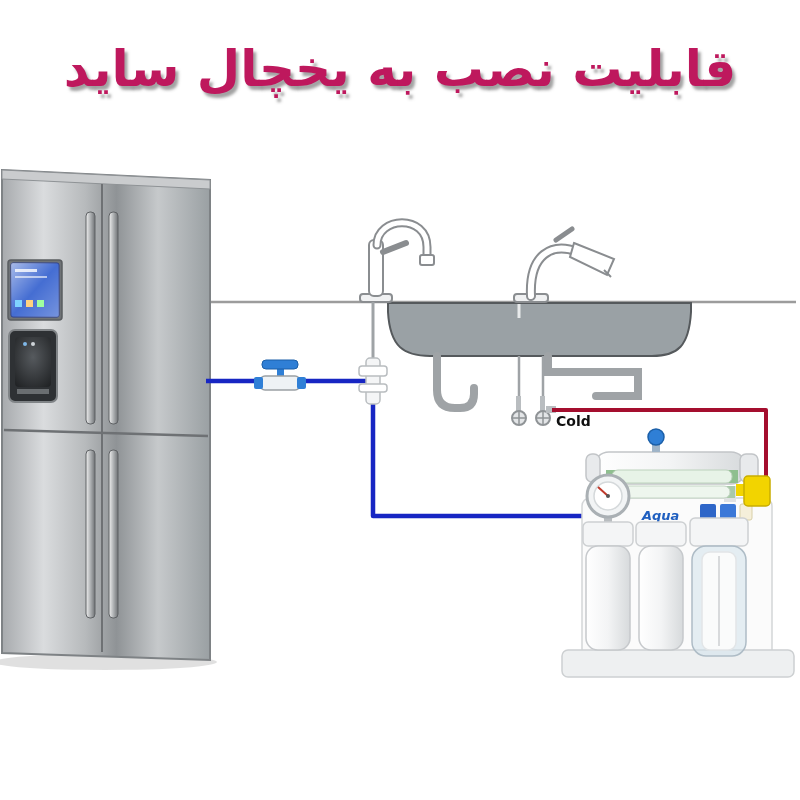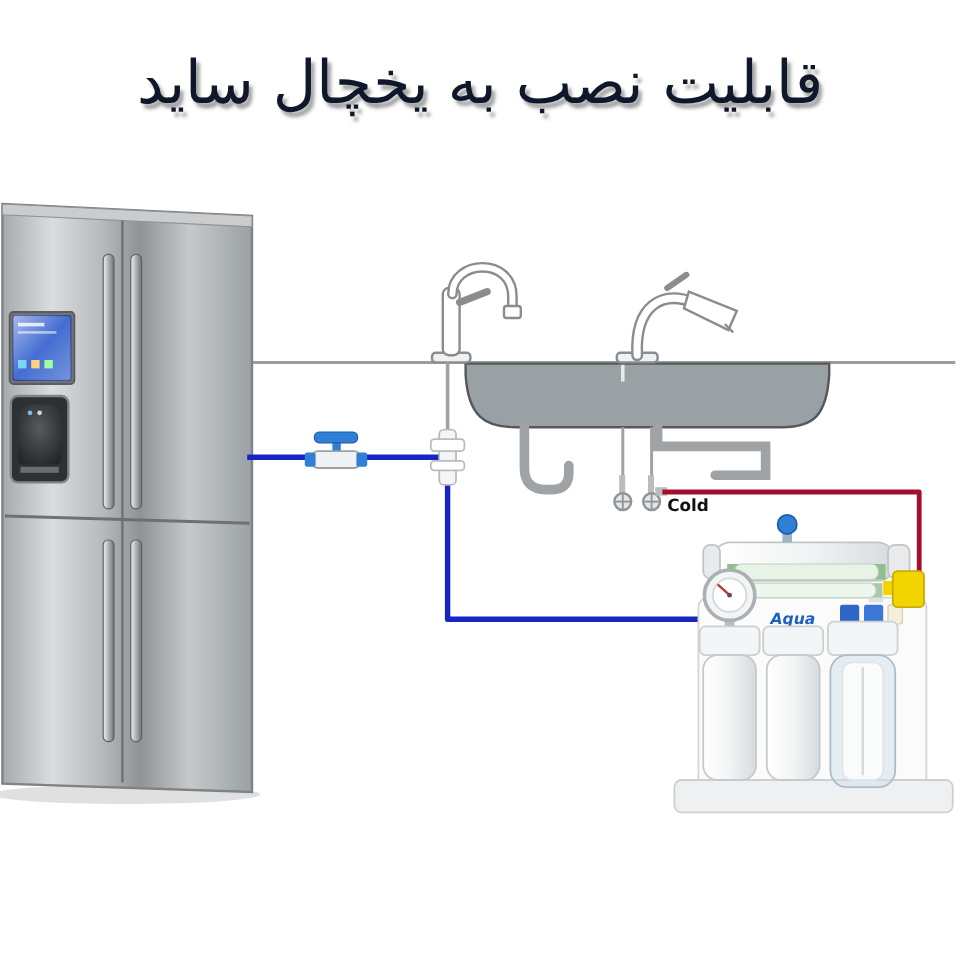--- a/index.html
+++ b/index.html
@@ -1,19 +1,19 @@
 <!DOCTYPE html>
 <html><head>
 <meta charset="utf-8">
 <style>
   html,body{margin:0;padding:0;background:#ffffff;}
   .stage{position:relative;width:800px;height:800px;background:#ffffff;overflow:hidden;
          font-family:"DejaVu Sans",sans-serif;}
   .title{position:absolute;top:40px;left:0;right:0;text-align:center;direction:rtl;
-         font-size:50px;font-weight:normal;color:#0f172a;letter-spacing:1px;
+         font-size:50px;font-weight:bold;color:#be185d;letter-spacing:1px;
          text-shadow:3px 4px 3px rgba(70,70,70,0.5);}
   svg.scene{position:absolute;left:0;top:0;}
   svg text{font-family:"DejaVu Sans",sans-serif;}
   .cold-text{font-size:14px;font-weight:bold;fill:#101010;}
   .brand-text{font-size:13px;font-weight:bold;font-style:italic;}
 </style>
 </head>
 <body>
 
 <div class="stage">

